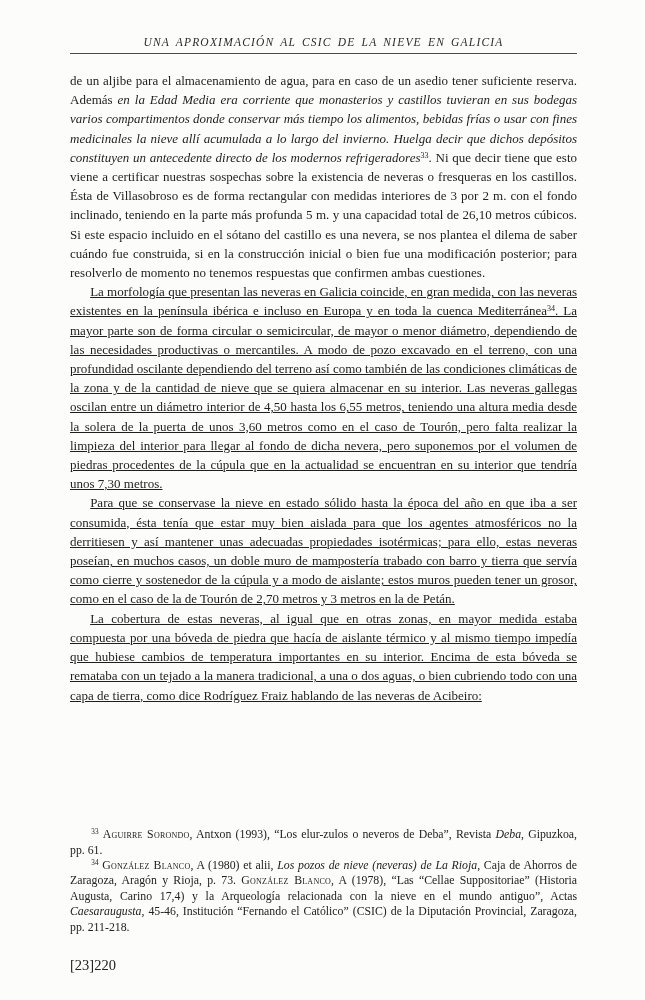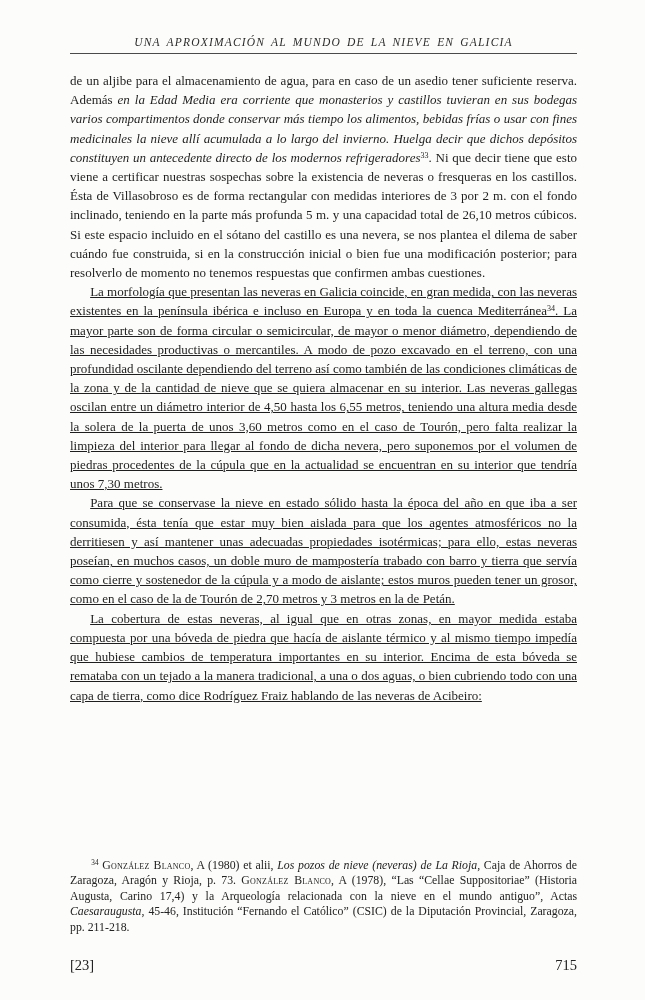--- a/index.html
+++ b/index.html
@@ -50,41 +50,41 @@
     margin-top: auto;
     font-size: 11.8px;
     line-height: 15.4px;
     text-align: justify;
     color: #222;
   }
   .footnotes p.footnote { text-indent: 1.8em; margin: 0; }
   .page-footer {
     margin-top: 22px;
     display: flex;
-    justify-content: space-between;
     font-size: 14.5px;
     color: #222;
   }
 </style>
 </head>
 <body>
 
 <div class="page">
 
-  <div class="running-header">UNA APROXIMACIÓN AL MUNDO DE LA NIEVE EN GALICIA</div>
+  <div class="running-header">UNA APROXIMACIÓN AL CSIC DE LA NIEVE EN GALICIA</div>
 
   <div class="body-text">
       <p class="para"><span class="seg-normal">de un aljibe para el almacenamiento de agua, para en caso de un asedio tener suficiente reserva. Además </span><span class="seg-italic">en la Edad Media era corriente que monasterios y castillos tuvieran en sus bodegas varios compartimentos donde conservar más tiempo los alimentos, bebidas frías o usar con fines medicinales la nieve allí acumulada a lo largo del invierno. Huelga decir que dichos depósitos constituyen un antecedente directo de los modernos refrigeradores</span><span class="seg-sup">33</span><span class="seg-normal">. Ni que decir tiene que esto viene a certificar nuestras sospechas sobre la existencia de neveras o fresqueras en los castillos. Ésta de Villasobroso es de forma rectangular con medidas interiores de 3 por 2 m. con el fondo inclinado, teniendo en la parte más profunda 5 m. y una capacidad total de 26,10 metros cúbicos. Si este espacio incluido en el sótano del castillo es una nevera, se nos plantea el dilema de saber cuándo fue construida, si en la construcción inicial o bien fue una modificación posterior; para resolverlo de momento no tenemos respuestas que confirmen ambas cuestiones.</span></p>
       <p class="para indent"><span class="seg-normal">La morfología que presentan las neveras en Galicia coincide, en gran medida, con las neveras existentes en la península ibérica e incluso en Europa y en toda la cuenca Mediterránea</span><span class="seg-sup">34</span><span class="seg-normal">. La mayor parte son de forma circular o semicircular, de mayor o menor diámetro, dependiendo de las necesidades productivas o mercantiles. A modo de pozo excavado en el terreno, con una profundidad oscilante dependiendo del terreno así como también de las condiciones climáticas de la zona y de la cantidad de nieve que se quiera almacenar en su interior. Las neveras gallegas oscilan entre un diámetro interior de 4,50 hasta los 6,55 metros, teniendo una altura media desde la solera de la puerta de unos 3,60 metros como en el caso de Tourón, pero falta realizar la limpieza del interior para llegar al fondo de dicha nevera, pero suponemos por el volumen de piedras procedentes de la cúpula que en la actualidad se encuentran en su interior que tendría unos 7,30 metros.</span></p>
       <p class="para indent"><span class="seg-normal">Para que se conservase la nieve en estado sólido hasta la época del año en que iba a ser consumida, ésta tenía que estar muy bien aislada para que los agentes atmosféricos no la derritiesen y así mantener unas adecuadas propiedades isotérmicas; para ello, estas neveras poseían, en muchos casos, un doble muro de mampostería trabado con barro y tierra que servía como cierre y sostenedor de la cúpula y a modo de aislante; estos muros pueden tener un grosor, como en el caso de la de Tourón de 2,70 metros y 3 metros en la de Petán.</span></p>
       <p class="para indent"><span class="seg-normal">La cobertura de estas neveras, al igual que en otras zonas, en mayor medida estaba compuesta por una bóveda de piedra que hacía de aislante térmico y al mismo tiempo impedía que hubiese cambios de temperatura importantes en su interior. Encima de esta bóveda se remataba con un tejado a la manera tradicional, a una o dos aguas, o bien cubriendo todo con una capa de tierra, como dice Rodríguez Fraiz hablando de las neveras de Acibeiro:</span></p>
     </div>
 
   <div class="footnotes">
+      <p class="footnote"><span class="seg-sup">33</span><span class="seg-normal"> </span><span class="seg-smallcaps">Aguirre Sorondo</span><span class="seg-normal">, Antxon (1993), “Los elur-zulos o neveros de Deba”, Revista </span><span class="seg-italic">Deba</span><span class="seg-normal">, Gipuzkoa, pp. 61.</span></p>
       <p class="footnote"><span class="seg-sup">34</span><span class="seg-normal"> </span><span class="seg-smallcaps">González Blanco</span><span class="seg-normal">, A (1980) et alii, </span><span class="seg-italic">Los pozos de nieve (neveras) de La Rioja</span><span class="seg-normal">, Caja de Ahorros de Zaragoza, Aragón y Rioja, p. 73. </span><span class="seg-smallcaps">González Blanco</span><span class="seg-normal">, A (1978), “Las “Cellae Suppositoriae” (Historia Augusta, Carino 17,4) y la Arqueología relacionada con la nieve en el mundo antiguo”, Actas </span><span class="seg-italic">Caesaraugusta</span><span class="seg-normal">, 45-46, Institución “Fernando el Católico” (CSIC) de la Diputación Provincial, Zaragoza, pp. 211-218.</span></p>
     </div>
 
   <div class="page-footer">
     <span>[23]</span>
-    <span>715</span>
+    <span>220</span>
   </div>
 
 </div>
 
 </body></html>

